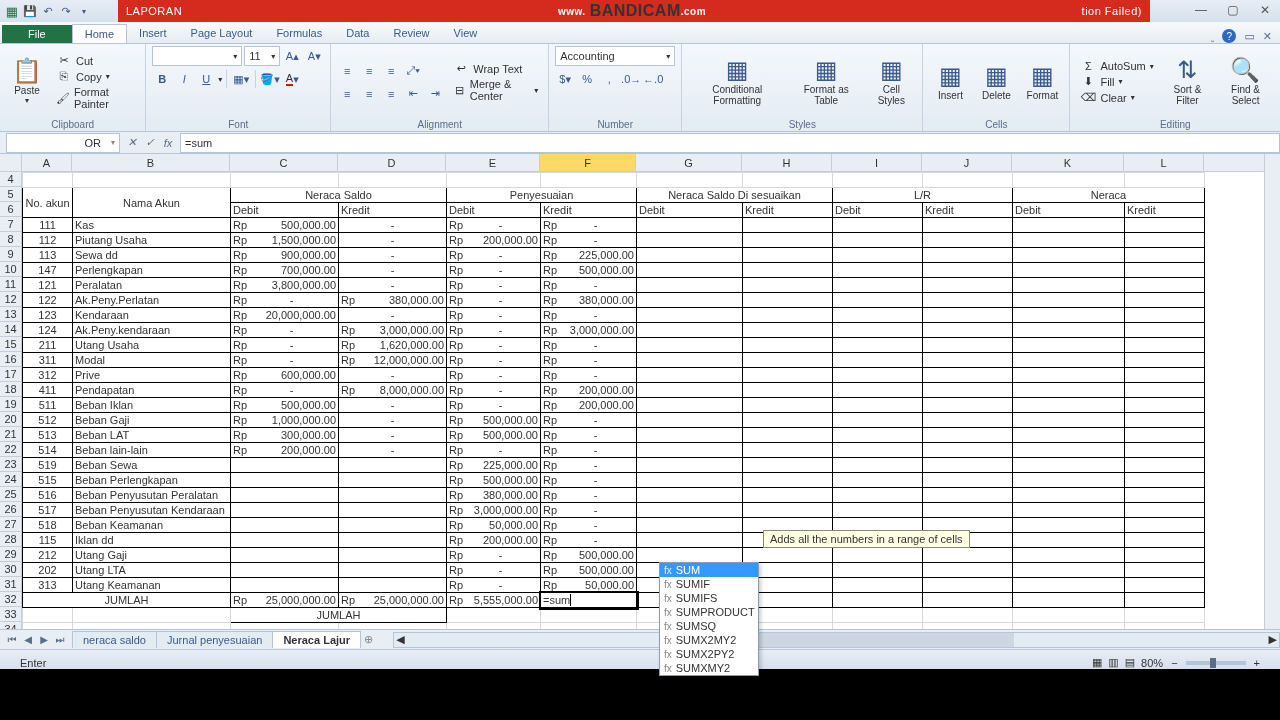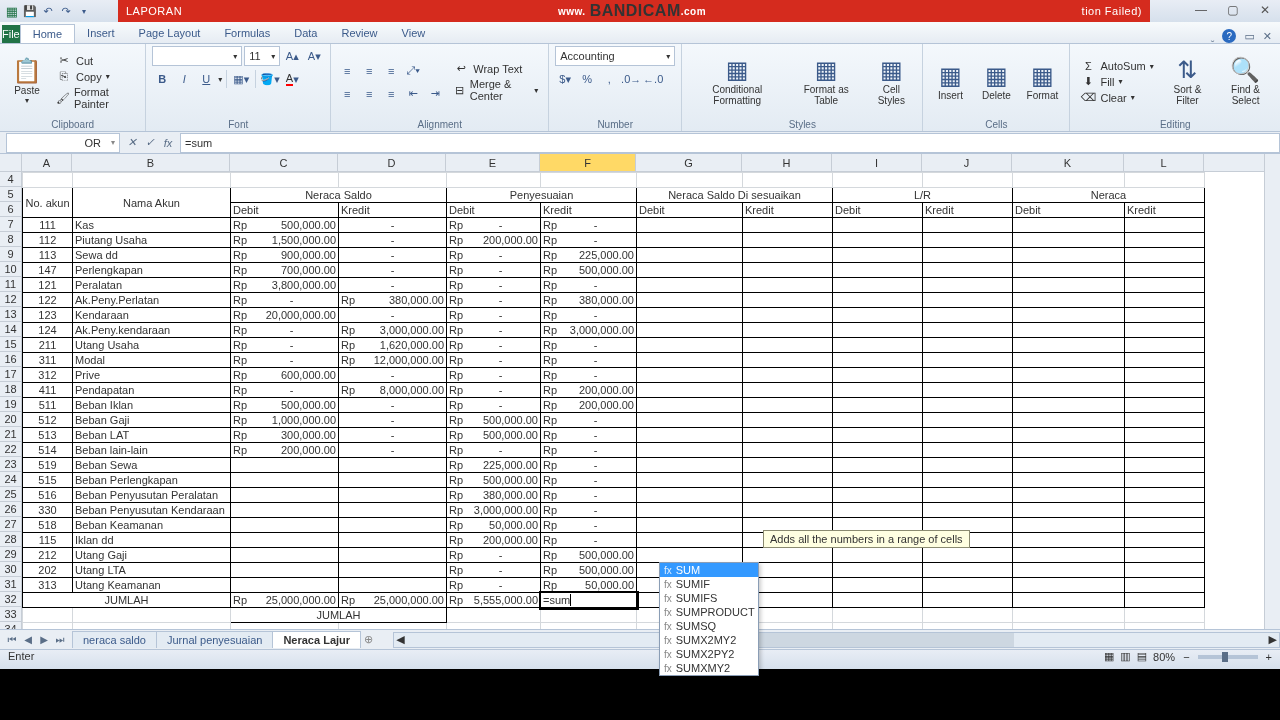--- a/index.html
+++ b/index.html
@@ -5,21 +5,21 @@
 *{margin:0;padding:0;box-sizing:border-box;font-family:'Segoe UI',Tahoma,sans-serif;font-size:11px;color:#333}
 body{width:1280px;height:720px;overflow:hidden;background:#000}
 .titlebar{height:22px;background:linear-gradient(#e8edf5,#d6e0ec);display:flex;align-items:center;position:relative}
 .qat{display:flex;align-items:center;gap:2px;padding-left:4px}
 .qat-icon{width:16px;height:16px;display:flex;align-items:center;justify-content:center;color:#3b5a8a}
 .title-red{position:absolute;left:118px;right:130px;height:22px;background:#d52b1e;display:flex;align-items:center;justify-content:center;color:#fff;font-weight:bold;font-size:13px;letter-spacing:.5px}
 .title-red .w{color:#fff;font-size:10px;margin-right:4px}
 .winbtns{position:absolute;right:6px;top:2px;display:flex;gap:14px}
 .winbtn{width:18px;height:16px;display:flex;align-items:center;justify-content:center;color:#555;font-size:12px}
 .tabs{height:22px;background:linear-gradient(#f7fafc,#e6ecf3);display:flex;align-items:end;border-bottom:1px solid #b5c4d7}
-.filetab{background:#217346;color:#fff;padding:3px 0;font-size:11px;margin-left:2px}
+.filetab{background:#217346;color:#fff;padding:3px 26px;font-size:11px;margin-left:2px}
 .tab{padding:3px 12px;color:#3b5a8a;font-size:11px}
 .tab.active{background:#fff;border:1px solid #b5c4d7;border-bottom:none;color:#3b5a8a}
 .tabs-right{margin-left:auto;display:flex;gap:8px;align-items:center;padding-right:8px}
 .ribbon{height:88px;background:linear-gradient(#f4f8fc,#e3ebf3);border-bottom:1px solid #b5c4d7;display:flex}
 .group{border-right:1px solid #c6d2df;display:flex;flex-direction:column;padding:2px 6px 1px}
 .group-body{flex:1;display:flex;align-items:center;gap:4px}
 .group-label{text-align:center;color:#5a6e87;font-size:10px;padding-top:1px}
 .bigbtn{display:flex;flex-direction:column;align-items:center;justify-content:center;min-width:42px;height:66px;padding:2px 4px;color:#3b5a8a}
 .bigbtn .ic{font-size:24px;color:#3b5a8a;line-height:1}
 .bigbtn .lbl{font-size:10px;text-align:center;line-height:1.1;margin-top:2px}
@@ -54,21 +54,21 @@
 .ac-item .fx{color:#888;font-size:10px}
 .ac-item.sel .fx{color:#dfefff}
 .tooltip{position:absolute;background:#ffffe1;border:1px solid #8a8a70;padding:2px 6px;font-size:11px;z-index:99}
 .sheettabs{height:20px;background:#e9eef4;border-top:1px solid #b5c4d7;display:flex;align-items:center}
 .nav{display:flex;gap:0;padding:0 4px}
 .nav span{width:16px;text-align:center;color:#5a6e87;font-size:10px}
 .stab{padding:2px 10px;border:1px solid #b5c4d7;border-bottom:none;background:#e3ebf3;color:#3b5a8a;font-size:11px;margin-right:-1px}
 .stab.active{background:#fff;color:#333;font-weight:bold}
 .hscroll{flex:1;margin-left:20px;height:16px;background:#e3ebf3;border:1px solid #b5c4d7;position:relative}
 .hscroll .thumb{position:absolute;left:30%;width:40%;height:100%;background:#cdd7e1}
-.statusbar{height:20px;background:linear-gradient(#e8edf5,#d6e0ec);border-top:1px solid #b5c4d7;display:flex;align-items:flex-start;padding:0 8px;color:#3b5a8a;font-size:11px}
+.statusbar{height:20px;background:linear-gradient(#e8edf5,#d6e0ec);border-top:1px solid #b5c4d7;display:flex;align-items:flex-end;padding:0 20px;color:#3b5a8a;font-size:11px}
 .statusbar .right{margin-left:auto;display:flex;align-items:center;gap:6px}
 .zoom{display:flex;align-items:center;gap:8px}
 .blackbar{height:49px;background:#000}
 .vscroll{width:16px;background:#e9eef4;border-left:1px solid #c6cdd6}
 </style>
 </head>
 <body>
 
 <div class="titlebar">
   <div class="qat">
@@ -862,21 +862,21 @@
                   <span class="c" style="display:block">-</span>
                 </td>
                 <td class="b"></td>
                 <td class="b"></td>
                 <td class="b"></td>
                 <td class="b"></td>
                 <td class="b"></td>
                 <td class="b"></td>
               </tr>
               <tr>
-                <td class="b c">330</td>
+                <td class="b c">517</td>
                 <td class="b">Beban Penyusutan Kendaraan</td>
                 <td class="b"></td>
                 <td class="b"></td>
                 <td class="b">
                   <span style="float:left">Rp</span>
                   <span style="float:right">3,000,000.00</span>
                 </td>
                 <td class="b">
                   <span style="float:left">Rp</span>
                   <span class="c" style="display:block">-</span>

